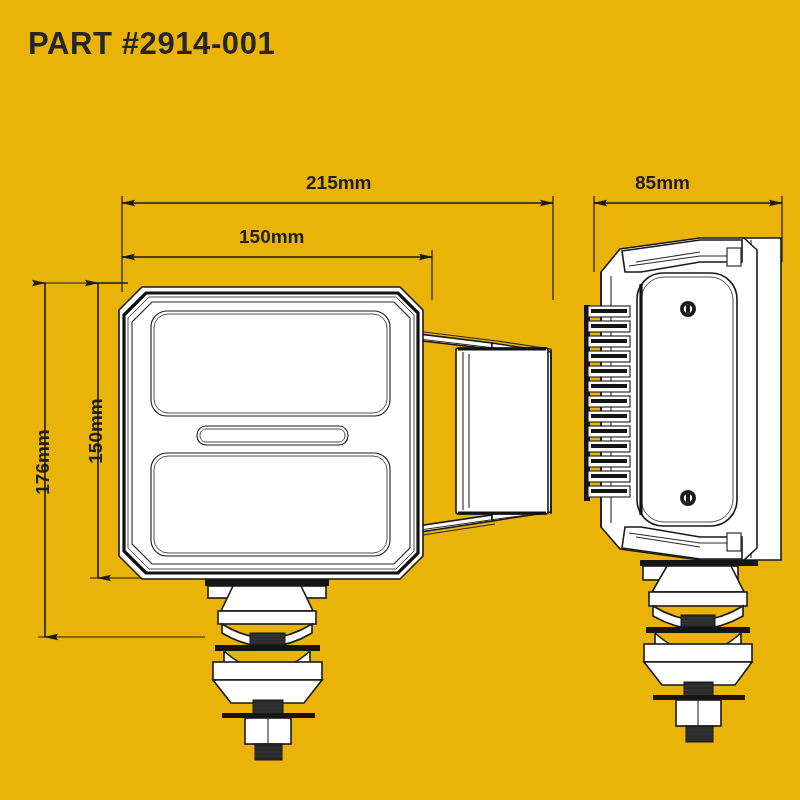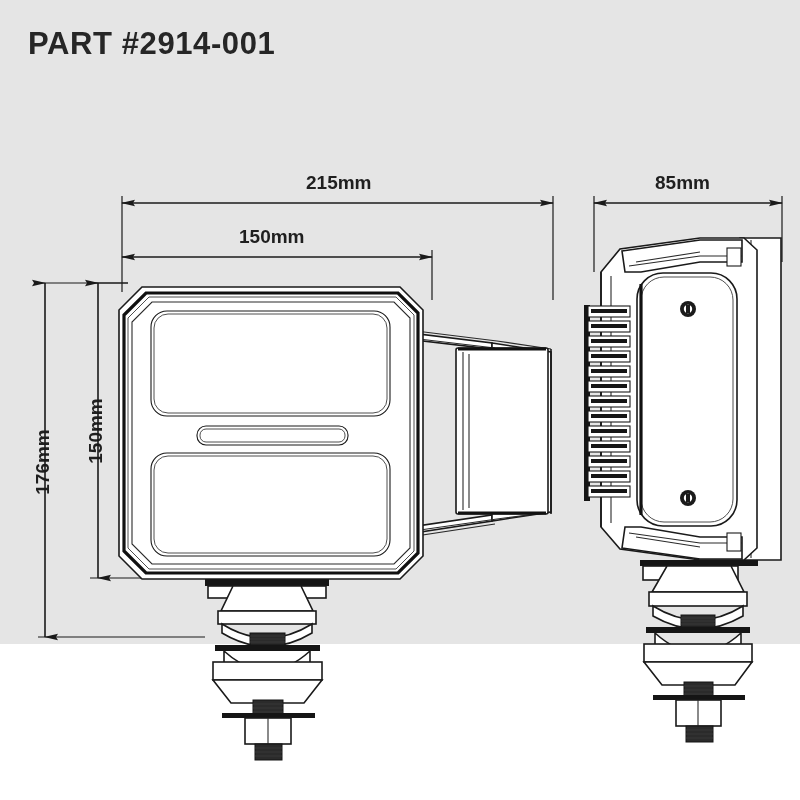--- a/index.html
+++ b/index.html
@@ -13,22 +13,22 @@
     height: 800px;
     overflow: hidden;
     font-family: "Liberation Sans", sans-serif;
     color: #1d1d1d;
     position: relative;
   }
   #sheet {
     position: absolute;
     left: 0; top: 0;
     width: 800px;
-    height: 644px;
-    background: #e5e5e5;
+    height: 800px;
+    background: #eab308;
   }
   .title-block {
     position: absolute;
     left: 28px;
     top: 22px;
     width: 620px;
   }
   .title-line {
     font-family: "Liberation Sans", sans-serif;
     font-size: 31px;
@@ -79,21 +79,21 @@
   </div>
 
   <div class="dim-label" style="left:306px; top:172px;text-align:right;">215mm</div>
 
   <div class="dim-label" style="left:239px; top:226px;">150mm</div>
 
   <div class="dim-label vert" style="left:-12px; top:451px; width:110px; text-align:center;">176mm</div>
 
   <div class="dim-label vert" style="left:41px; top:420px; width:110px; text-align:center;">150mm</div>
 
-  <div class="dim-label" style="left:655px; top:172px;text-align:right;">85mm</div>
+  <div class="dim-label" style="left:635px; top:172px;text-align:right;">85mm</div>
 
   <svg class="drawing" viewBox="0 0 800 800">
 
     <defs>
       <marker id="arrL" markerWidth="14" markerHeight="8" refX="1" refY="4" orient="auto" markerUnits="userSpaceOnUse">
         <path d="M0,4 L14,0.7 L12,4 L14,7.3 Z" fill="#1a1a1a"></path>
       </marker>
       <marker id="arrR" markerWidth="14" markerHeight="8" refX="13" refY="4" orient="auto" markerUnits="userSpaceOnUse">
         <path d="M14,4 L0,0.7 L2,4 L0,7.3 Z" fill="#1a1a1a"></path>
       </marker>

